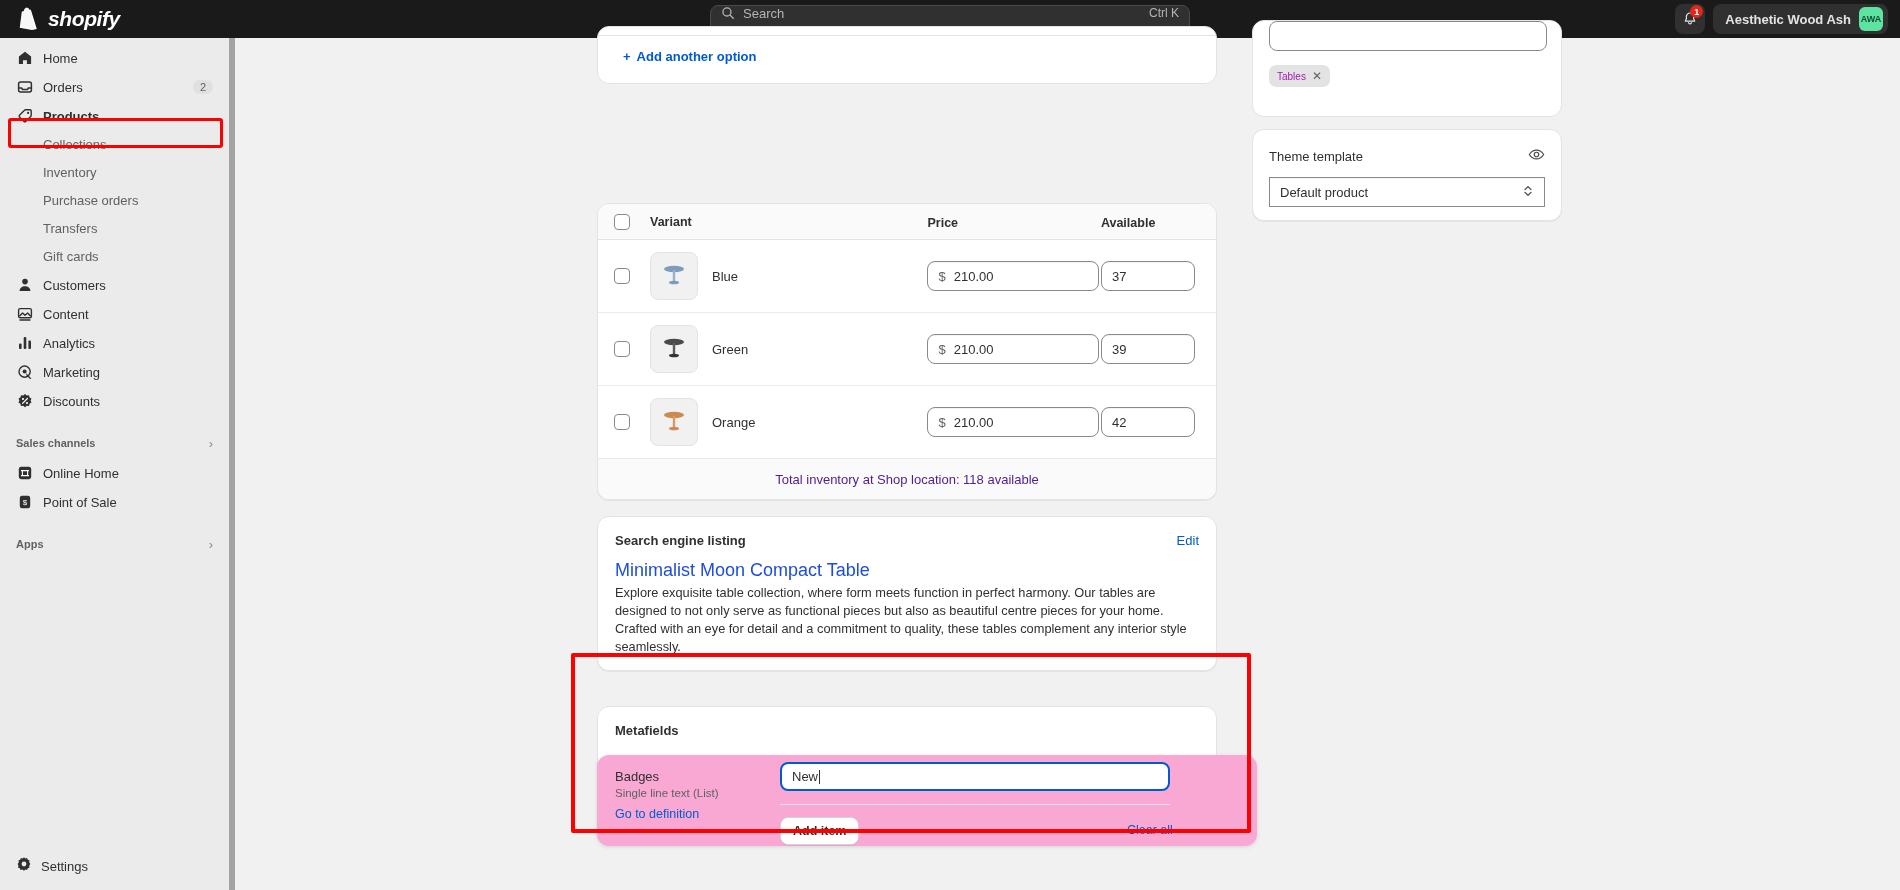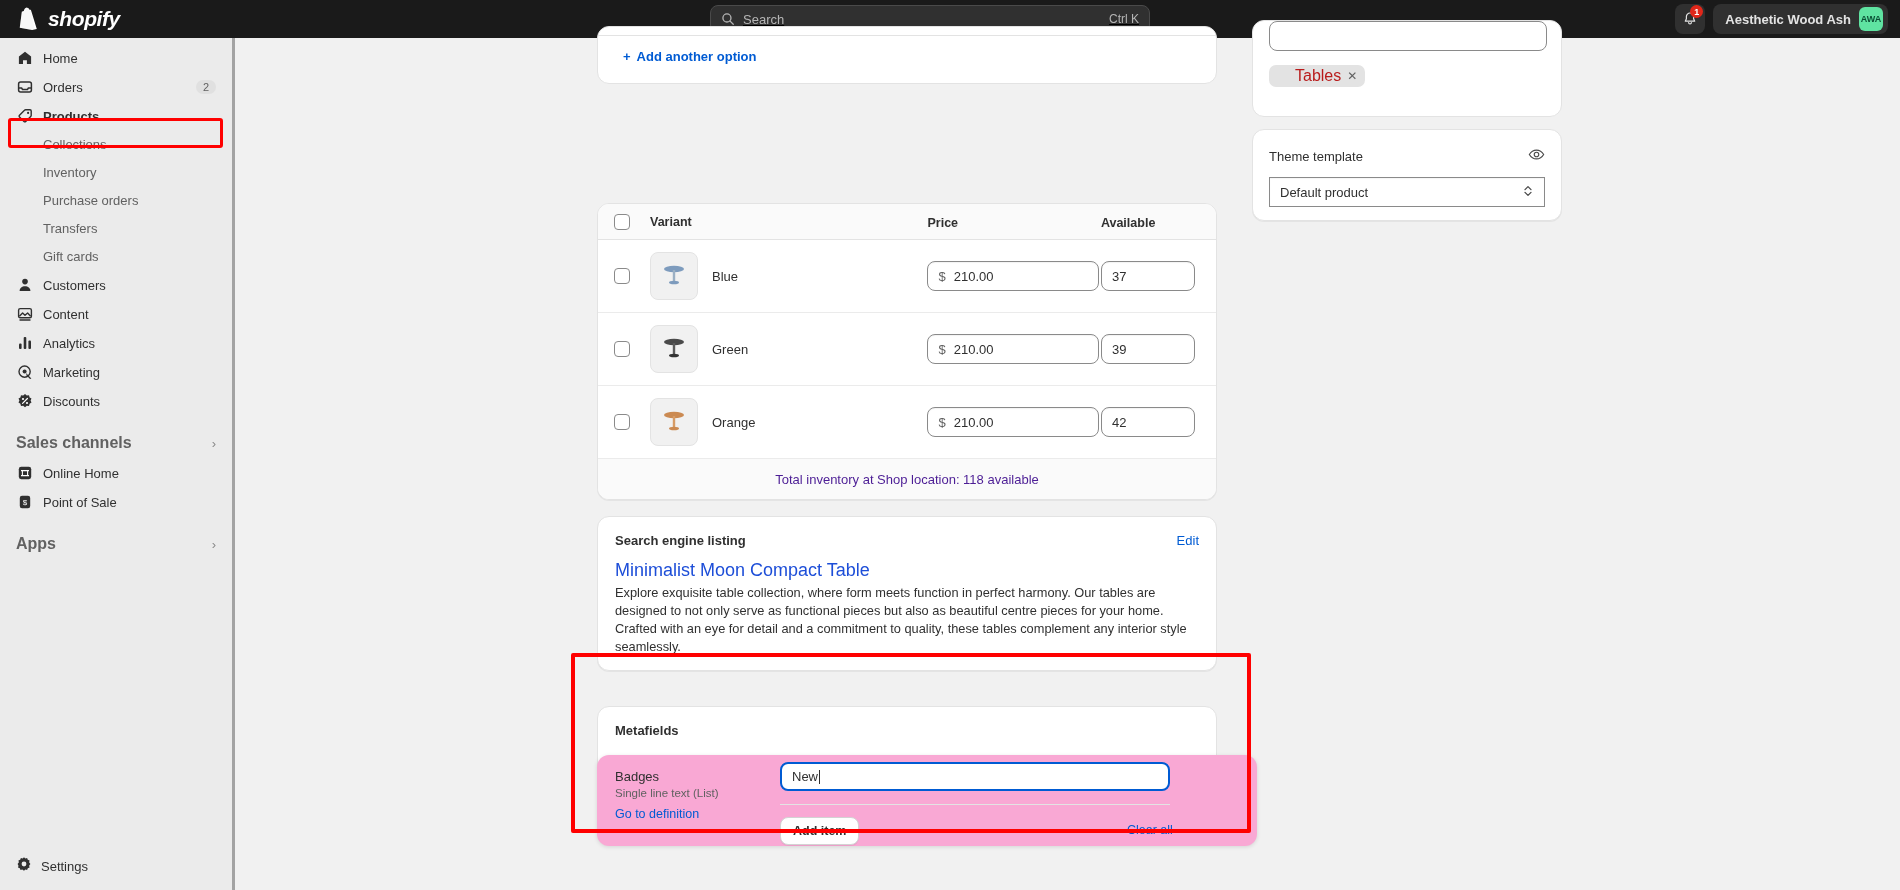--- a/index.html
+++ b/index.html
@@ -14,23 +14,23 @@
   
   .topbar {
     position: absolute; top: 0; left: 0; width: 1900px; height: 38px;
     background: #1a1a1a; display: flex; align-items: center;
   }
   .logo-wrap { display: flex; align-items: center; gap: 9px; padding-left: 17px; }
   .logo-mark { width: 22px; height: 24px; display: block; }
   .logo-text { color: #fff; font-size: 21px; font-style: italic; font-weight: 700; letter-spacing: -0.4px; }
 
   .search-box {
-    position: absolute; left: 710px; top: 5px; width: 440px; height: 28px;
+    position: absolute; left: 710px; top: 5px; width: 480px; height: 28px;
     background: #303030; border: 1px solid #4a4a4a; border-radius: 8px;
-    display: flex; align-items: center; padding: 0 10px; gap: 8px; text-decoration: underline;
+    display: flex; align-items: flex-start; padding: 0 10px; gap: 8px;
   }
   .search-box .sicon { width: 14px; height: 14px; flex: none; }
   .search-ph { color: #b5b5b5; font-size: 13px; flex: 1; }
   .search-kbd { color: #b5b5b5; font-size: 12px; }
 
   .top-right { position: absolute; right: 12px; top: 4px; display: flex; align-items: center; gap: 8px; }
   .bell-btn {
     position: relative; width: 30px; height: 30px; border-radius: 8px; background: #303030;
     display: flex; align-items: center; justify-content: center;
   }
@@ -45,21 +45,21 @@
   }
   .store-name { color: #e3e3e3; font-size: 13px; font-weight: 600; }
   .store-avatar {
     width: 24px; height: 24px; border-radius: 6px; background: #5fe3a1; color: #0b4f35;
     font-size: 9px; font-weight: 700; display: flex; align-items: center; justify-content: center;
   }
 
   
   .sidebar {
     position: absolute; top: 38px; left: 0; width: 235px; height: 852px;
-    background: #ebebeb; border-right: 3px solid #a3a3a3;
+    background: #ebebeb; border-right: 6px solid #a3a3a3;
   }
   .nav-list { padding: 6px 8px 0 8px; }
   .nav-item {
     display: flex; align-items: center; height: 28px; border-radius: 8px;
     padding: 0 8px; gap: 9px; margin-bottom: 1px; position: relative;
   }
   .nav-item .nic { width: 18px; height: 18px; flex: none; display: flex; align-items: center; justify-content: center; }
   .nav-item .nlabel { font-size: 13px; color: #303030; }
   .nav-item.active .nlabel { font-weight: 700; }
   .nav-badge {
@@ -68,21 +68,21 @@
   }
   .nav-sub {
     display: flex; align-items: center; height: 27px; border-radius: 8px;
     padding: 0 8px 0 35px; margin-bottom: 1px;
   }
   .nav-sub .nlabel { font-size: 13px; color: #616161; }
 
   .nav-sec-head {
     display: flex; align-items: center; height: 28px; padding: 0 8px; margin: 14px 0 2px 0;
   }
-  .nav-sec-head .t { font-size: 16px; color: #616161; font-weight: 700; }
+  .nav-sec-head .t { font-size: 11px; color: #616161; font-weight: 700; }
   .nav-sec-head .chev { margin-left: auto; color: #8a8a8a; font-size: 13px; }
 
   .settings-item {
     position: absolute; bottom: 10px; left: 8px; width: 219px;
     display: flex; align-items: center; height: 28px; border-radius: 8px; padding: 0 8px; gap: 9px;
   }
   .settings-item .nlabel { font-size: 13px; color: #303030; }
 
   .hl-products {
     position: absolute; left: 8px; top: 80px; width: 215px; height: 30px;
@@ -200,21 +200,21 @@
     background: #fff; border: 1px solid #e3e3e3; border-radius: 12px; overflow: hidden;
   }
   .tag-input-stub {
     position: absolute; left: 16px; top: 0px; width: 278px; height: 30px;
     border: 1px solid #8a8a8a; border-radius: 8px; background: #fff;
   }
   .tag-chip {
     position: absolute; left: 16px; top: 44px; height: 22px; background: #e3e3e3;
     border-radius: 7px; display: flex; align-items: center; gap: 6px; padding: 0 8px;
   }
-  .tag-chip .tt { font-size: 16px; color: #b91c1c; margin-left: 18px; }
+  .tag-chip .tt { font-size: 10px; color: #a21caf; }
   .tag-chip .tx { font-size: 12px; color: #616161; }
 
   .theme-card { position: absolute; left: 1017px; top: 91px; width: 310px; height: 92px; padding: 16px; }
   .theme-head { display: flex; align-items: center; justify-content: space-between; margin-bottom: 10px; }
   .theme-h { font-size: 13px; color: #303030; }
   .theme-select {
     height: 30px; border: 1px solid #8a8a8a; border-radius: 0; background: #fff;
     display: flex; align-items: center; justify-content: space-between; padding: 0 10px;
     font-size: 13px; color: #303030; box-shadow: inset 0 1px 1px rgba(0,0,0,0.04);
   }

